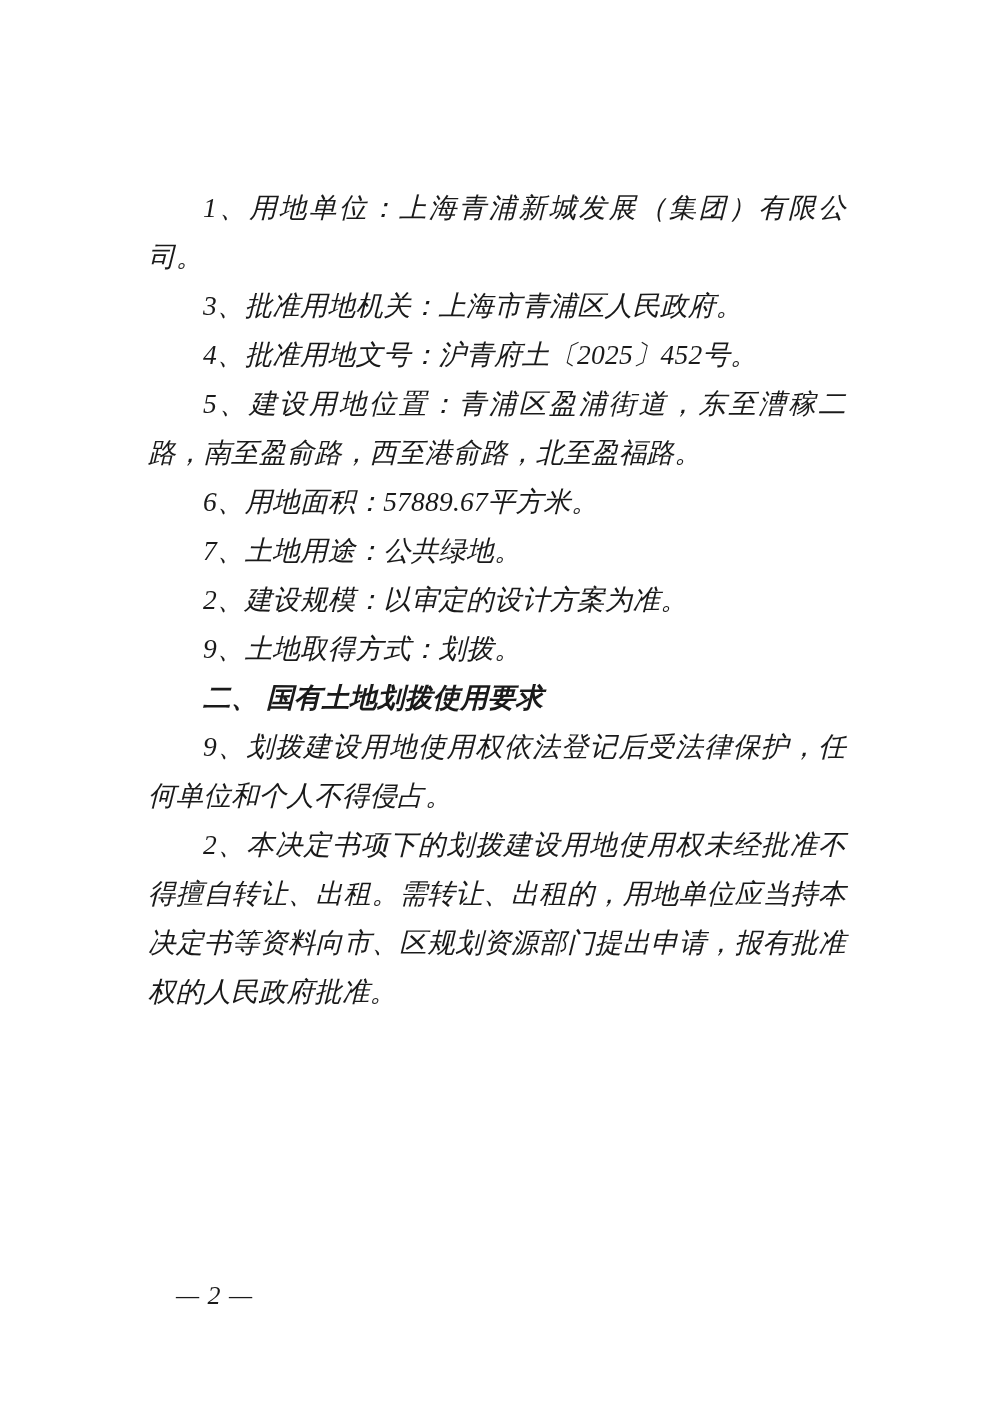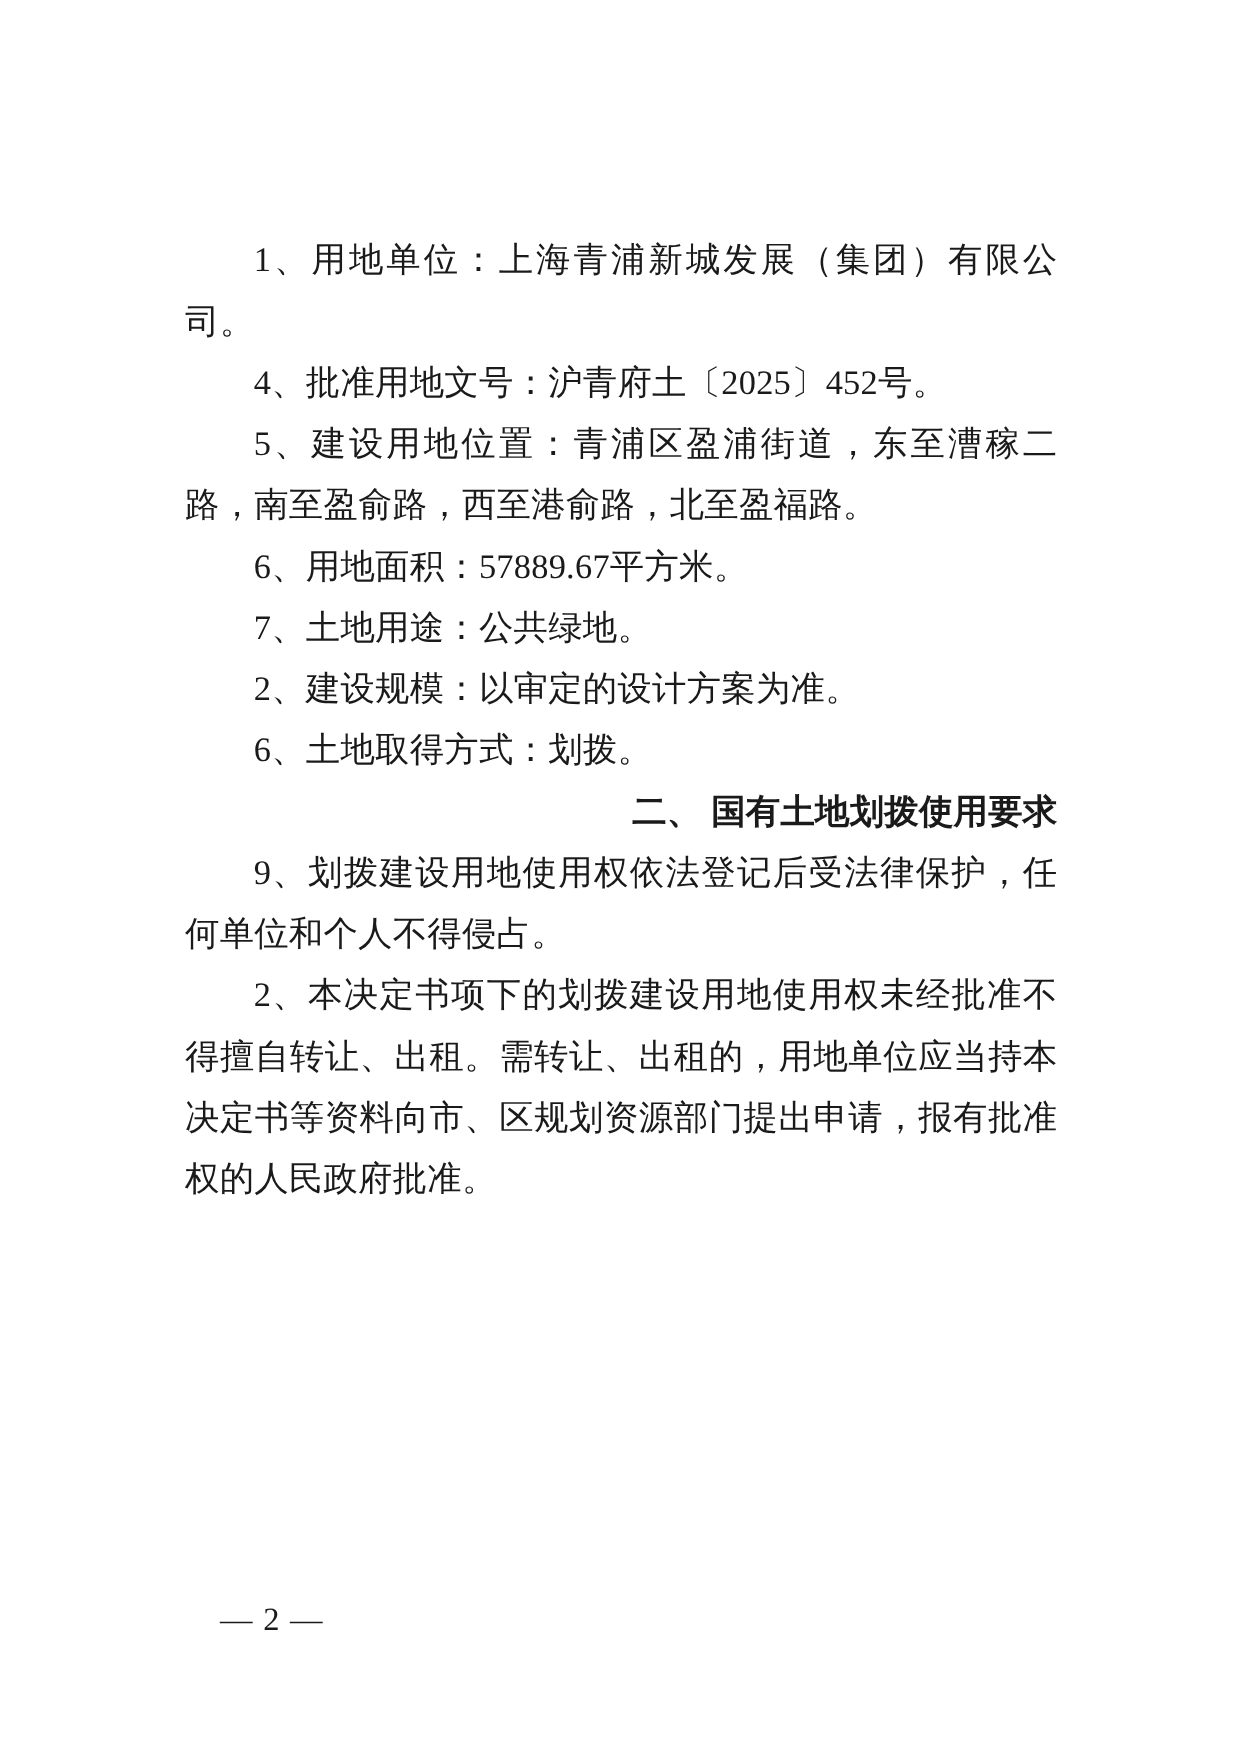--- a/index.html
+++ b/index.html
@@ -8,63 +8,65 @@
     background: #ffffff;
   }
   .page {
     position: relative;
     width: 944px;
     height: 1403px;
     background: #ffffff;
     color: #1a1a1a;
     font-family: "Liberation Serif", "DejaVu Serif", serif;
     overflow: hidden;
+    font-style: italic;
   }
   .content {
     position: absolute;
     left: 148px;
     top: 183px;
     width: 698px;
     font-size: 27.5px;
     line-height: 49px;
     text-align: justify;
     letter-spacing: 0.2px;
   }
   .content p {
     margin: 0;
     padding: 0;
     text-indent: 2em;
     word-break: break-all;
   }
   .content p.heading {
     font-family: "Liberation Sans", "DejaVu Sans", sans-serif;
     font-weight: bold;
-    text-align: right;
+    text-align: left;
   }
   .footer {
     position: absolute;
     left: 176px;
     top: 1281px;
     font-size: 26px;
     line-height: 30px;
     color: #1a1a1a;
     font-family: "Liberation Serif", "DejaVu Serif", serif;
     letter-spacing: 1px;
   }
 </style>
 </head>
 <body>
 
 <div class="page">
   <div class="content">
     <p class="body">1、用地单位：上海青浦新城发展（集团）有限公司。</p>
+    <p class="body">3、批准用地机关：上海市青浦区人民政府。</p>
     <p class="body">4、批准用地文号：沪青府土〔2025〕452号。</p>
     <p class="body">5、建设用地位置：青浦区盈浦街道，东至漕稼二路，南至盈俞路，西至港俞路，北至盈福路。</p>
     <p class="body">6、用地面积：57889.67平方米。</p>
     <p class="body">7、土地用途：公共绿地。</p>
     <p class="body">2、建设规模：以审定的设计方案为准。</p>
-    <p class="body">6、土地取得方式：划拨。</p>
+    <p class="body">9、土地取得方式：划拨。</p>
     <p class="heading">二、 国有土地划拨使用要求</p>
     <p class="body">9、划拨建设用地使用权依法登记后受法律保护，任何单位和个人不得侵占。</p>
     <p class="body">2、本决定书项下的划拨建设用地使用权未经批准不得擅自转让、出租。需转让、出租的，用地单位应当持本决定书等资料向市、区规划资源部门提出申请，报有批准权的人民政府批准。</p>
   </div>
   <div class="footer">— 2 —</div>
 </div>
 
 </body></html>

